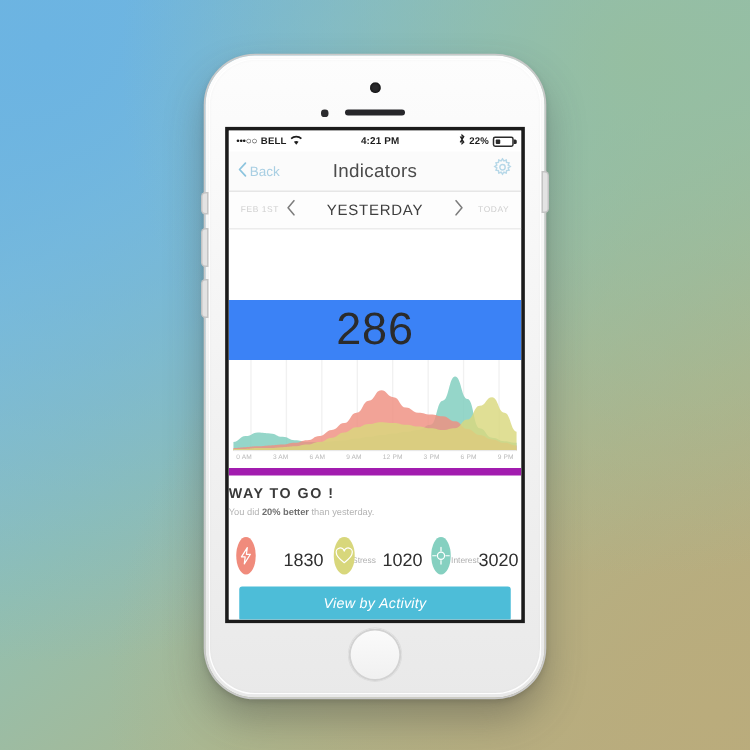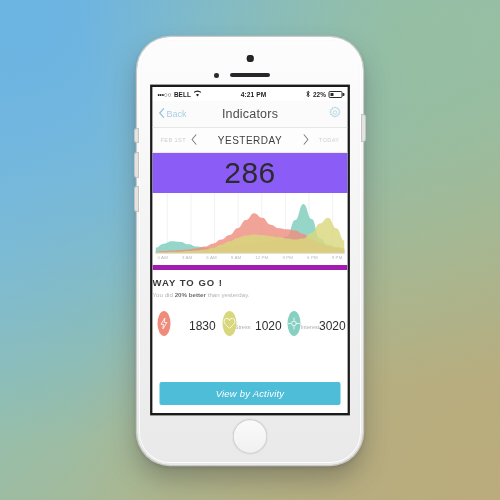--- a/index.html
+++ b/index.html
@@ -228,21 +228,22 @@
   
   #big-number {
     flex: 0 0 40px;
     display: flex;
     align-items: center;
     justify-content: center;
     font-size: 30px;
     color: #2b2b2b;
     font-weight: 400;
     letter-spacing: .5px;
-    background: #8b5cf6;
+    background: #3b82f6;
+    margin-top: 47px;
   }
 
   
   #chart-wrap {
     flex: 0 0 72px;
     position: relative;
     background: #ffffff;
     padding: 0 3px;
     box-sizing: border-box;
   }

